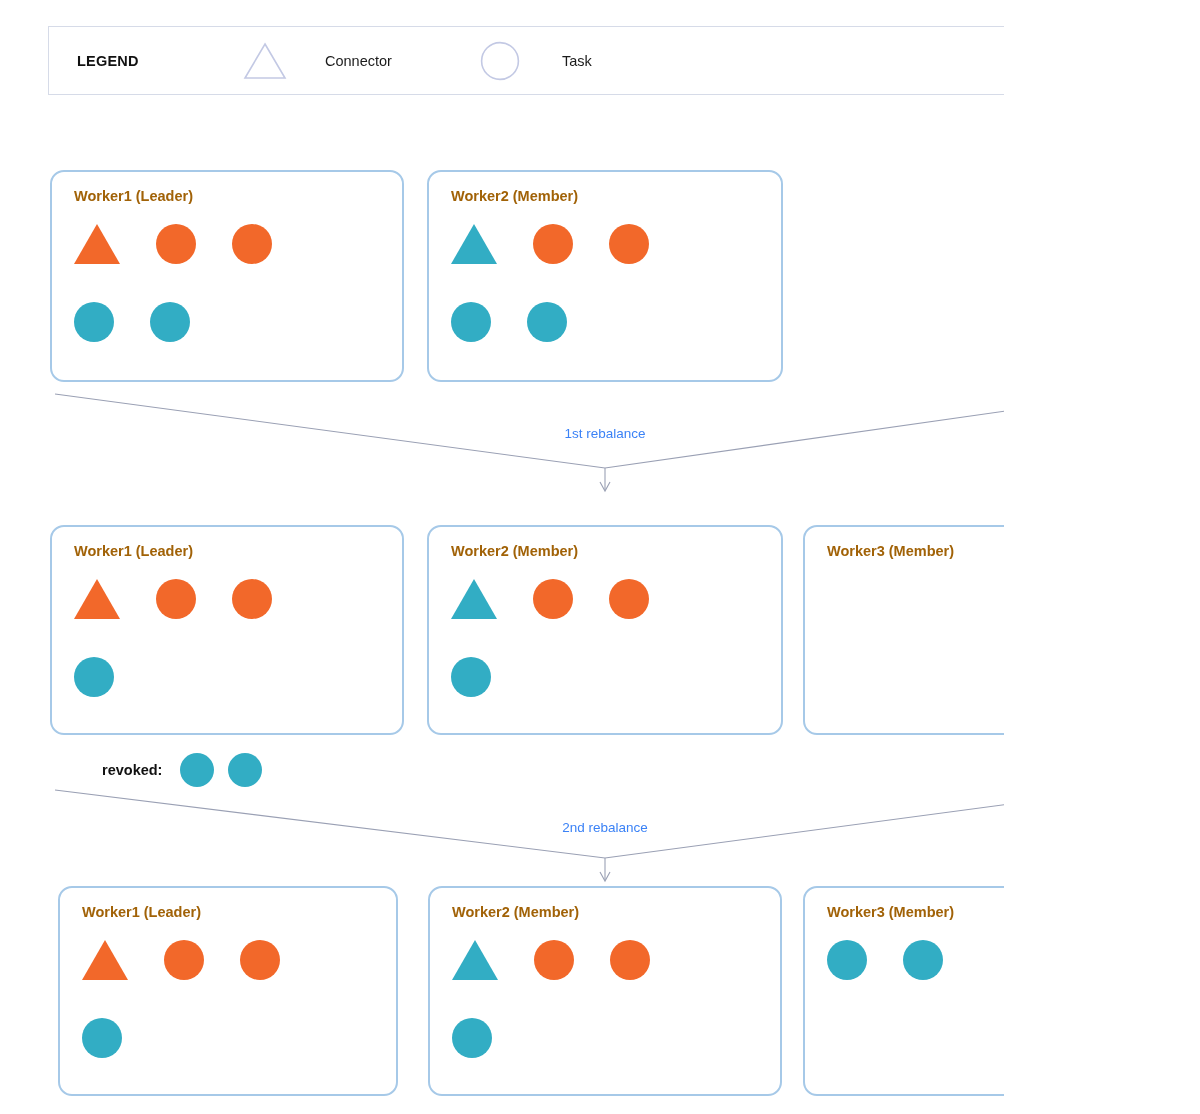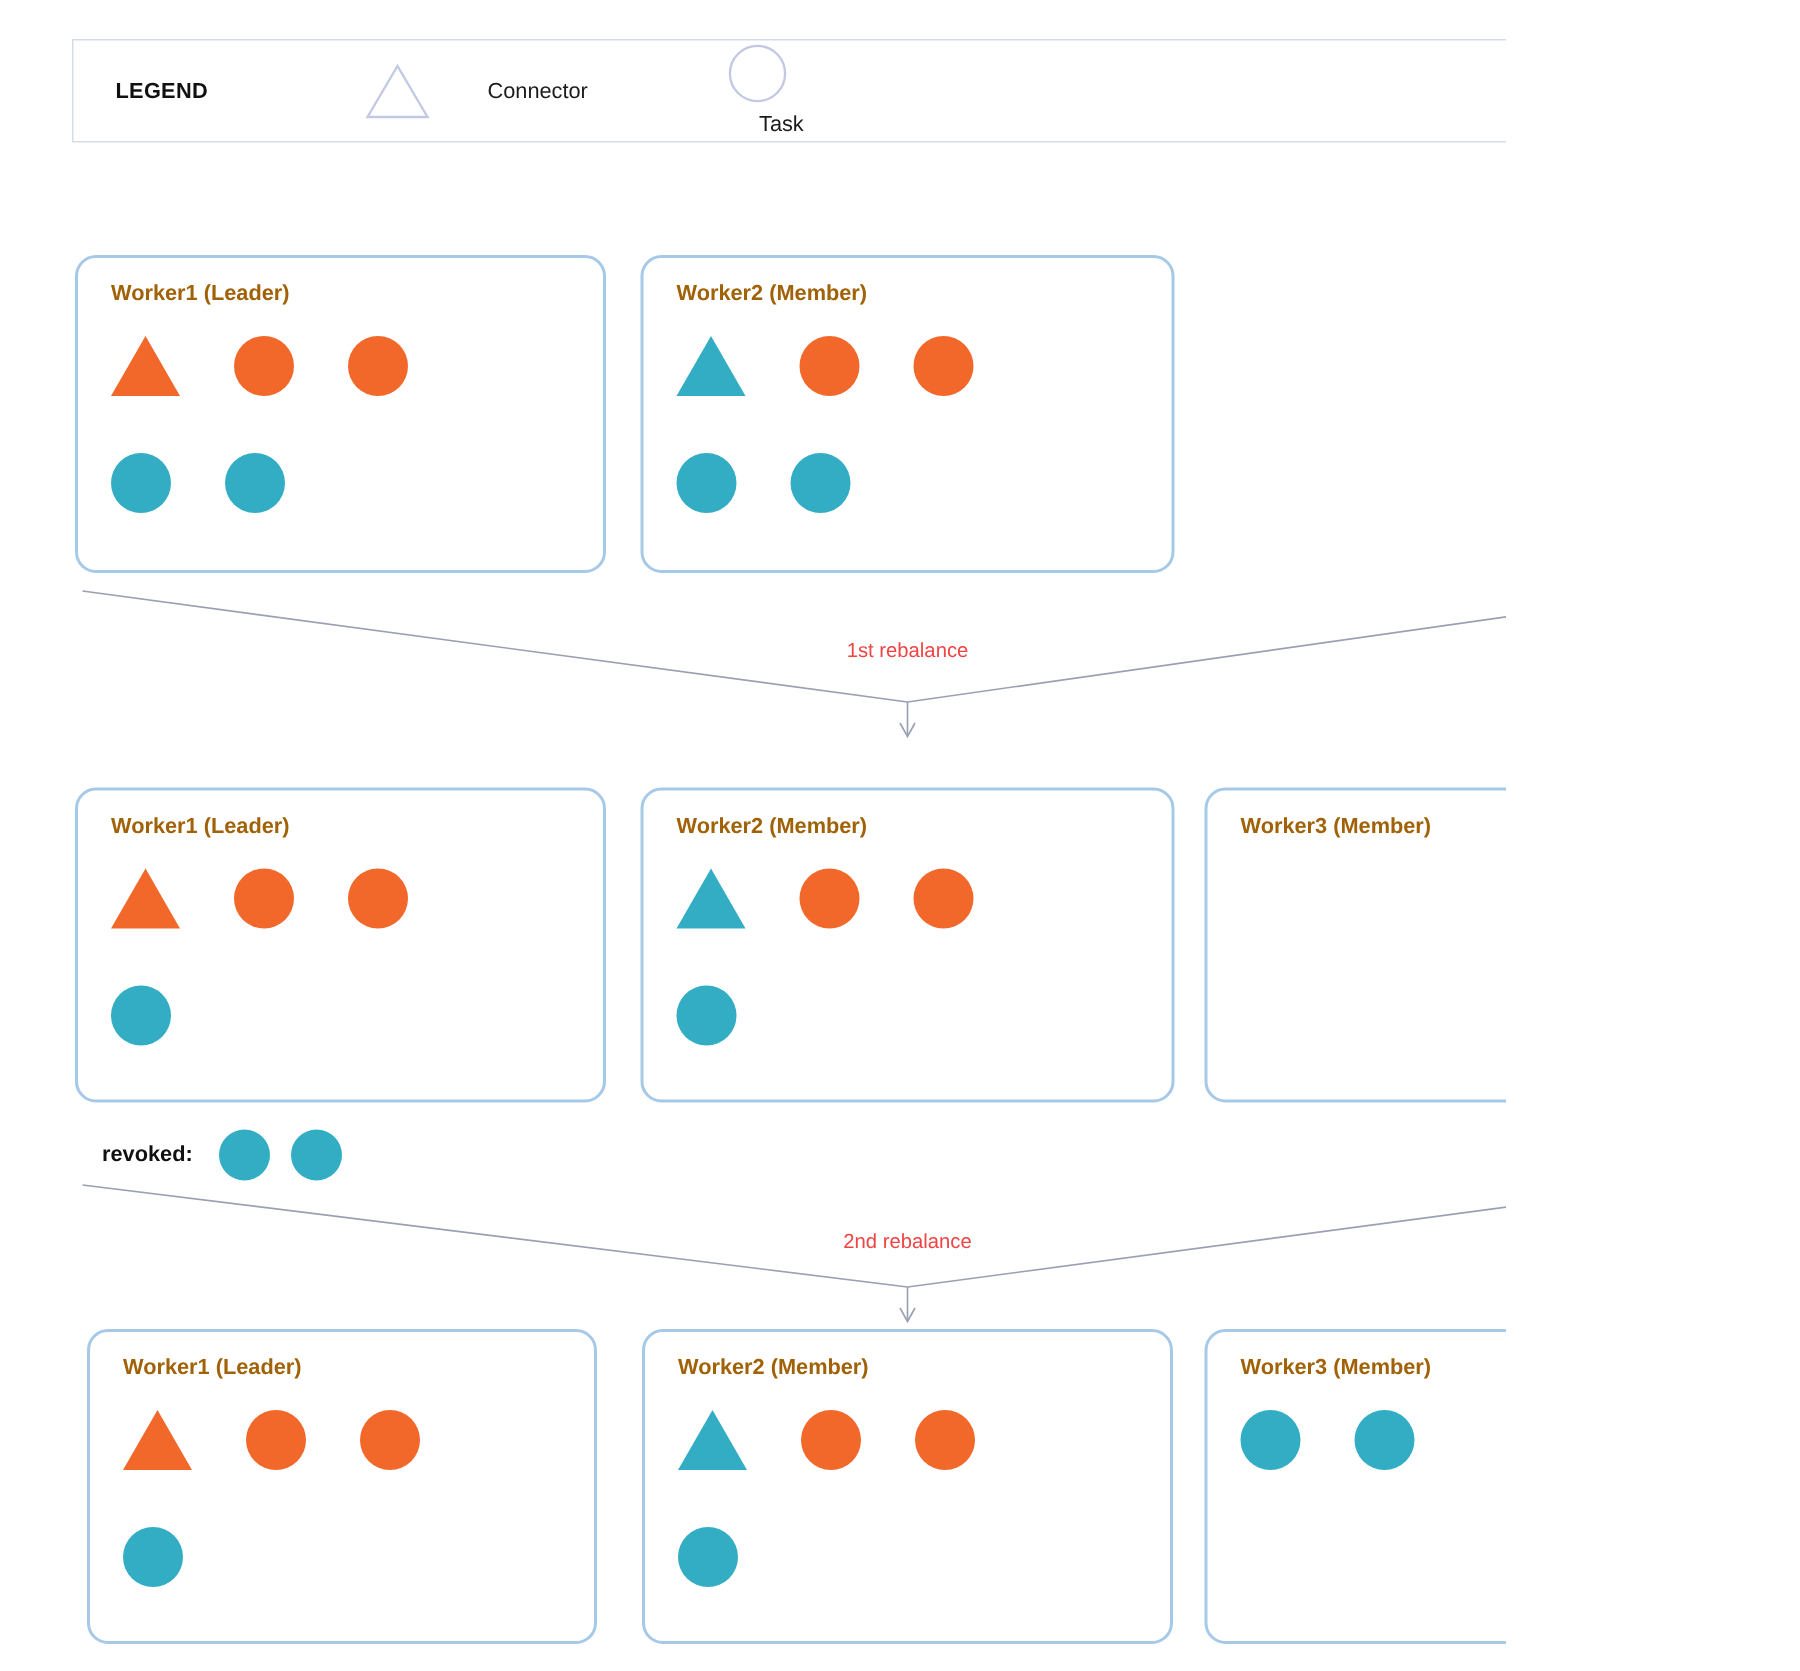--- a/index.html
+++ b/index.html
@@ -114,39 +114,40 @@
     display: flex;
     align-items: center;
     gap: 14px;
   }
   .revoked-label {
     font-size: 14.5px;
     font-weight: bold;
     color: #111111;
     white-space: nowrap;
     margin-right: 4px;
+    margin-left: 34px;
   }
   .revoked-dot {
     width: 34px;
     height: 34px;
     border-radius: 50%;
     flex: 0 0 auto;
   }
 
   
   .rebalance-arrow {
     position: absolute;
     left: 0;
     width: 1200px;
     pointer-events: none;
   }
   .rebalance-label {
     position: absolute;
     font-size: 13.5px;
-    color: #ef4444;
+    color: #3b82f6;
     white-space: nowrap;
     transform: translateX(-50%);
   }
 </style>
 </head>
 <body>
 
 <div id="stage">
 
   <div class="legend-box">
@@ -154,21 +155,21 @@
 
     <div class="legend-item" style="left:190px;">
       <span class="legend-glyph">
         <svg width="46" height="40" viewBox="0 0 46 40" aria-hidden="true">
           <polygon points="23,3 43,37 3,37" fill="none" stroke="#c3c9e4" stroke-width="1.6"></polygon>
         </svg>
       </span>
       <span class="legend-label" style="margin-left:30px;">Connector</span>
     </div>
 
-    <div class="legend-item" style="left:425px;flex-direction:column;">
+    <div class="legend-item" style="left:425px;">
       <span class="legend-glyph">
         <svg width="40" height="40" viewBox="0 0 40 40" aria-hidden="true">
           <circle cx="20" cy="20" r="18.4" fill="none" stroke="#c3c9e4" stroke-width="1.6"></circle>
         </svg>
       </span>
       <span class="legend-label" style="margin-left:32px;">Task</span>
     </div>
 
 
   </div>

